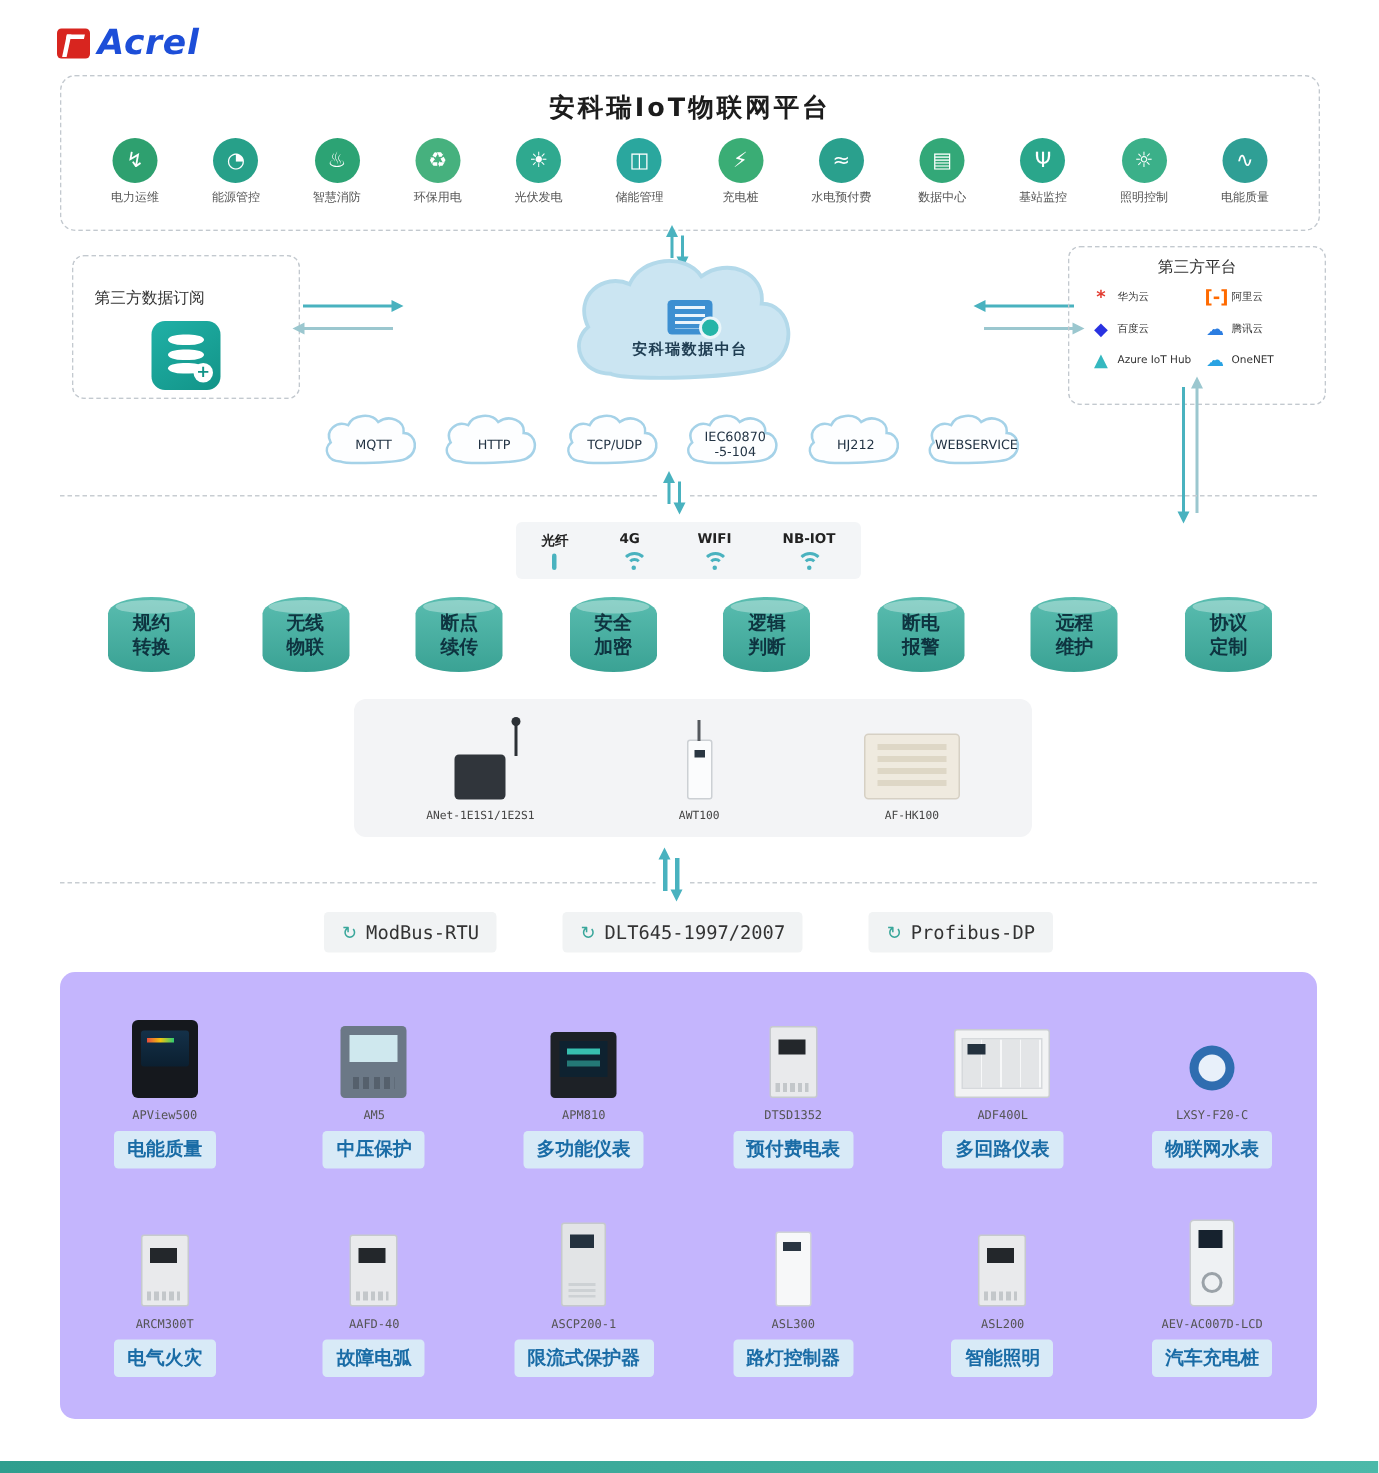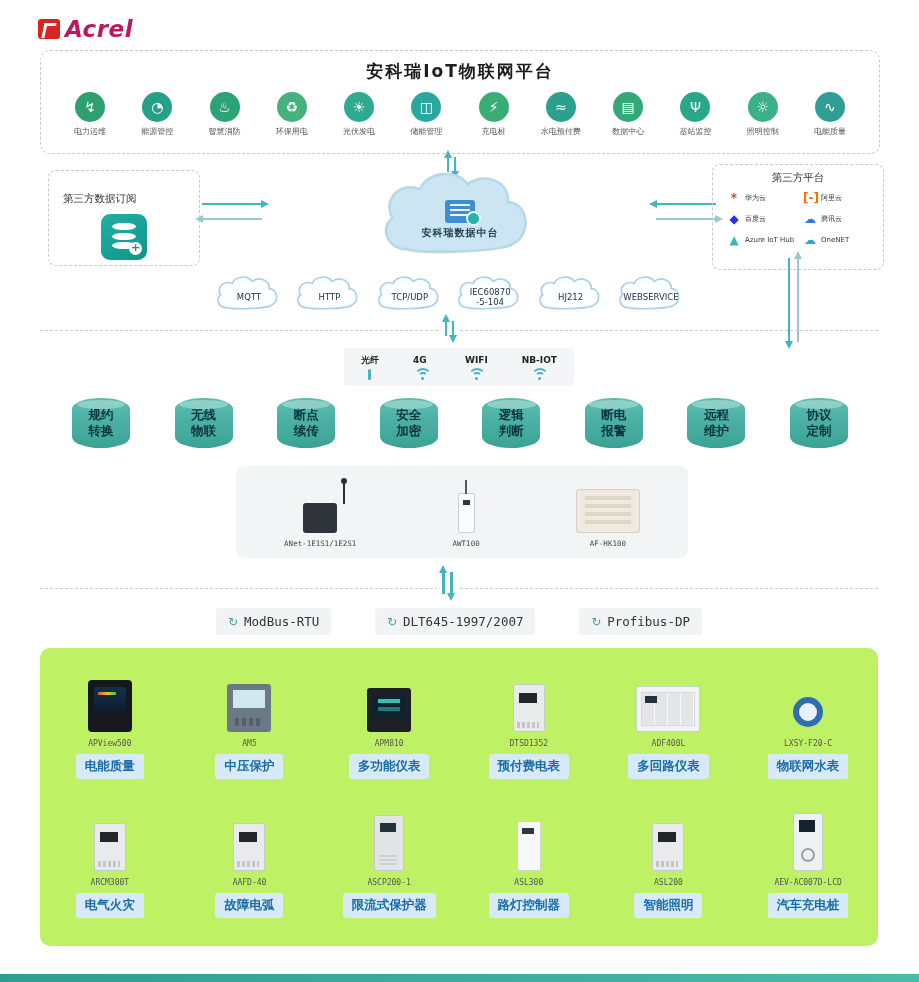--- a/index.html
+++ b/index.html
@@ -4,21 +4,21 @@
 <style>
   html,body { margin:0; padding:0; background:#fff; }
   .canvas { position:relative; width:919px; height:982px; background:#fff; overflow:hidden;
             font-family:"DejaVu Sans", sans-serif; color:#222; }
 
   
   .logo { position:absolute; left:38px; top:16px; display:flex; align-items:center; gap:5px; }
   .logo-mark { width:22px; height:20px; background:#d8251f; border-radius:3px; position:relative; }
   .logo-mark::after { content:''; position:absolute; left:5px; top:4px; width:9px; height:12px;
                       border-left:3px solid #fff; border-top:3px solid #fff; transform:skewX(-12deg); }
-  .logo-text { font-size:23px; font-weight:bold; font-style:italic; color:#be185d; letter-spacing:.5px;text-align:center; }
+  .logo-text { font-size:23px; font-weight:bold; font-style:italic; color:#1d4ed8; letter-spacing:.5px;text-align:center; }
 
   
   .top-box { position:absolute; left:40px; top:50px; width:838px; height:102px;
              border:1px dashed #c3c9cf; border-radius:10px; }
   .top-title { text-align:center; font-size:17px; font-weight:bold; color:#1c1c1c; margin-top:9px; letter-spacing:2px; }
   .services { display:flex; justify-content:space-between; padding:9px 20px 0; }
   .service { width:58px; text-align:center; }
   .service-icon { width:30px; height:30px; border-radius:50%; margin:0 auto; color:#fff;
                   font-size:14px; line-height:30px; text-align:center; }
   .service-label { font-size:8px; color:#555; margin-top:4px; white-space:nowrap; }
@@ -135,21 +135,21 @@
 
   
   .chips-row { position:absolute; left:216px; top:608px; width:486px;
                display:flex; justify-content:space-between; align-items:center; }
   .chip { background:#f1f3f4; border-radius:3px; padding:6px 12px; display:flex; gap:6px; align-items:center; }
   .chip-link { color:#3aa79b; font-size:12px; }
   .chip-text { font-family:"DejaVu Sans Mono",monospace; font-size:12.5px; color:#333; }
 
   
   .product-box { position:absolute; left:40px; top:648px; width:838px; height:298px;
-                 background:#bef264; border-radius:10px; }
+                 background:#c4b5fd; border-radius:10px; }
   .prod-row { display:flex; justify-content:space-around; align-items:flex-end; }
   .prod-row.r1 { padding-top:24px; }
   .prod-row.r2 { margin-top:32px; }
   .prod { text-align:center; width:104px; }
   .prod-fig { height:60px; display:flex; align-items:flex-end; justify-content:center; }
   .prod-model { font-size:8px; font-family:"DejaVu Sans Mono",monospace; color:#555; margin:7px 0 6px; white-space:nowrap; }
   .prod-chip { display:inline-block; background:#d8eaf7; color:#1a6ca6; font-weight:bold;
                font-size:12.5px; padding:4px 9px; border-radius:3px; white-space:nowrap; }
 
   

